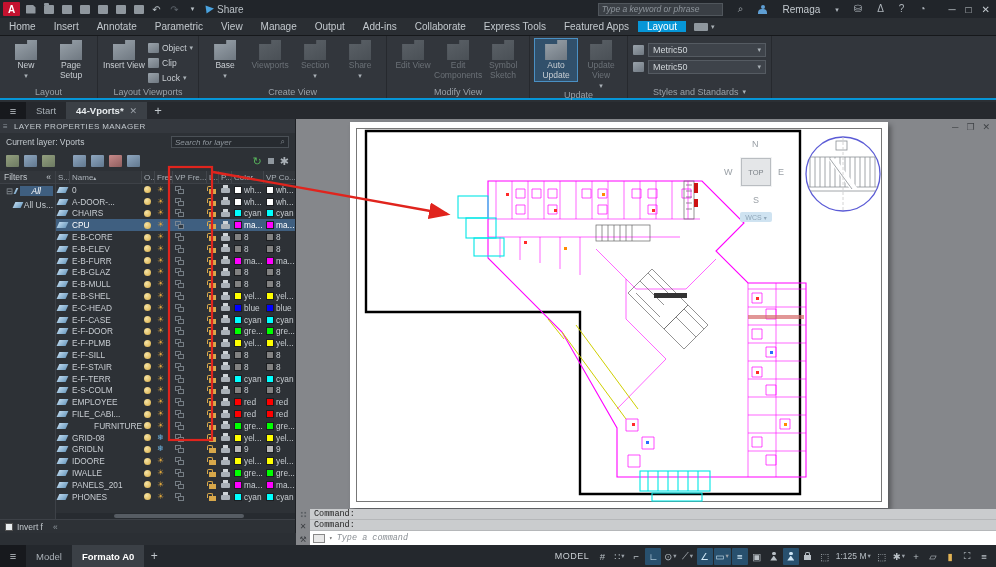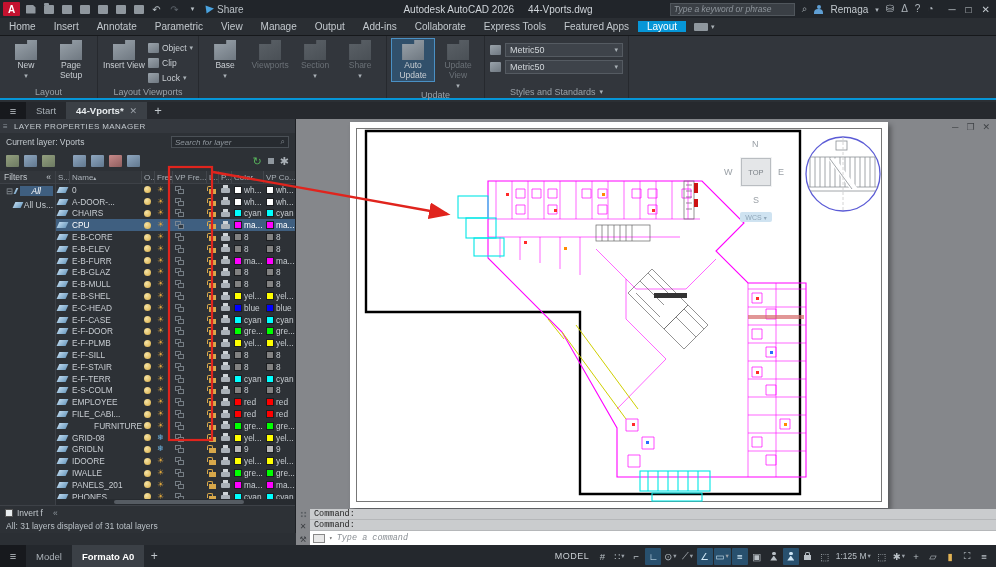--- a/index.html
+++ b/index.html
@@ -12,21 +12,21 @@
   .qat { display:flex; align-items:center; gap:3px; padding-left:3px; }
   .qat-ico { width:15px; height:13px; display:flex; align-items:center; justify-content:center; color:#b9c0c6; font-size:10px; }
   .logo { width:17px; height:14px; background:#c4122f; color:#fff; font-weight:bold; font-size:10px; display:flex; align-items:center; justify-content:center; border-radius:1px; }
   .mini-glyph { width:10px; height:9px; background:#8f979e; border-radius:1px; position:relative; }
   .mini-glyph.folder:before { content:""; position:absolute; left:0; top:-2px; width:5px; height:2px; background:#8f979e; border-radius:1px 1px 0 0; }
   .mini-glyph.page { clip-path:polygon(0 0,70% 0,100% 30%,100% 100%,0 100%); }
   .share-wrap { display:flex; align-items:center; gap:3px; margin-left:6px; color:#b9c0c6; }
   .share-tri { width:0; height:0; border-left:8px solid #4aa3df; border-top:4px solid transparent; border-bottom:4px solid transparent; transform:rotate(-8deg); }
   #title-center { position:absolute; left:0; right:0; text-align:center; color:#cfd4d9; font-size:10px; pointer-events:none; }
   #title-center b { font-weight:normal; margin-left:14px; }
-  #titlebar-right { position:absolute; right:0; top:0; height:18px; display:flex; align-items:center; gap:7px; padding-right:6px; }
+  #titlebar-right { position:absolute; right:0; top:0; height:18px; display:flex; align-items:center; gap:15px; padding-right:6px; }
   .tb-search { width:125px; height:13px; background:#3a3f45; border:1px solid #50565c; color:#8e959c; font-style:italic; font-size:8.5px; padding:0 3px; display:flex; align-items:center; overflow:hidden; white-space:nowrap; }
   .glyph-btn { color:#aeb5bb; font-size:10px; line-height:1; }
   .avatar { width:9px; height:9px; position:relative; }
   .avatar:before { content:""; position:absolute; left:2.5px; top:0; width:4px; height:4px; border-radius:50%; background:#5linear; background:#5f9fd4; }
   .avatar:after { content:""; position:absolute; left:0; top:4.5px; width:9px; height:4.5px; border-radius:4px 4px 0 0; background:#5f9fd4; }
   .win-btns { display:flex; gap:10px; margin-left:8px; color:#c3c9ce; font-size:10px; }
 
   
   #ribbon-tabs { position:absolute; left:0; top:18px; width:996px; height:18px; background:#2a2e33; display:flex; align-items:center; border-bottom:1px solid #16181b; }
   .rtab { padding:0 9px; display:flex; align-items:center; color:#c3c9ce; font-size:10px; }
@@ -179,23 +179,20 @@
           <span style="color: rgb(93, 100, 107);">↷</span>
         </div>
         <div class="qat-ico">
           <span style="font-size: 7px;">▾</span>
         </div>
       </div>
     <div class="share-wrap">
       <span class="share-tri"></span>
       <span>Share</span>
     </div>
-    <div id="title-center">
-      <span>Autodesk AutoCAD 2026</span><b>44-Vports.dwg</b>
-    </div>
     <div id="titlebar-right">
       <div class="tb-search">Type a keyword or phrase</div>
       <span class="glyph-btn">⌕</span>
       <span class="avatar"></span>
       <span style="color:#c3c9ce;">Remaga</span>
       <span class="glyph-btn" style="font-size:7px;">▾</span>
       <span class="glyph-btn">⛁</span>
       <span class="glyph-btn">Δ</span>
       <span class="glyph-btn">?</span>
       <span class="glyph-btn">◔</span>
@@ -305,20 +302,38 @@
             <div class="bicon"></div>
             <span>Section</span>
             <span class="ddmark">▾</span>
           </div>
           <div class="bigbtn disabled">
             <div class="bicon"></div>
             <span>Share</span>
             <span class="ddmark">▾</span>
           </div>
         </div>
+        <div class="rlabel">Create View</div>
+      </div>
+      <div class="rpanel">
+        <div class="rbody">
+          <div class="bigbtn disabled">
+            <div class="bicon"></div>
+            <span>Edit View</span>
+          </div>
+          <div class="bigbtn disabled">
+            <div class="bicon"></div>
+            <span>Edit Components</span>
+          </div>
+          <div class="bigbtn disabled">
+            <div class="bicon"></div>
+            <span>Symbol Sketch</span>
+          </div>
+        </div>
+        <div class="rlabel">Modify View</div>
       </div>
       <div class="rpanel">
         <div class="rbody">
           <div class="bigbtn selected">
             <div class="bicon"></div>
             <span>Auto Update</span>
           </div>
           <div class="bigbtn disabled">
             <div class="bicon"></div>
             <span>Update View</span>
@@ -1366,21 +1381,20 @@
         <div id="lp-hscroll">
             <div class="thumb"></div>
           </div>
       </div>
     </div>
     <div id="lp-invert">
       <span class="chk"></span>
       <span>Invert f</span>
       <span style="margin-left:6px;color:#8f979e;">«</span>
     </div>
-    <div id="lp-status">All: 31 layers displayed of 31 total layers</div>
   </div>
 
   <div id="canvas">
     <div id="paper">
         <div class="margin"></div>
       </div>
     <svg id="plan-svg" width="700" height="426" viewBox="0 0 700 426">
 
       <path d="M70,12 H504 V375 H284 V193 H70 Z" fill="none" stroke="#000" stroke-width="2.4"></path>
 

